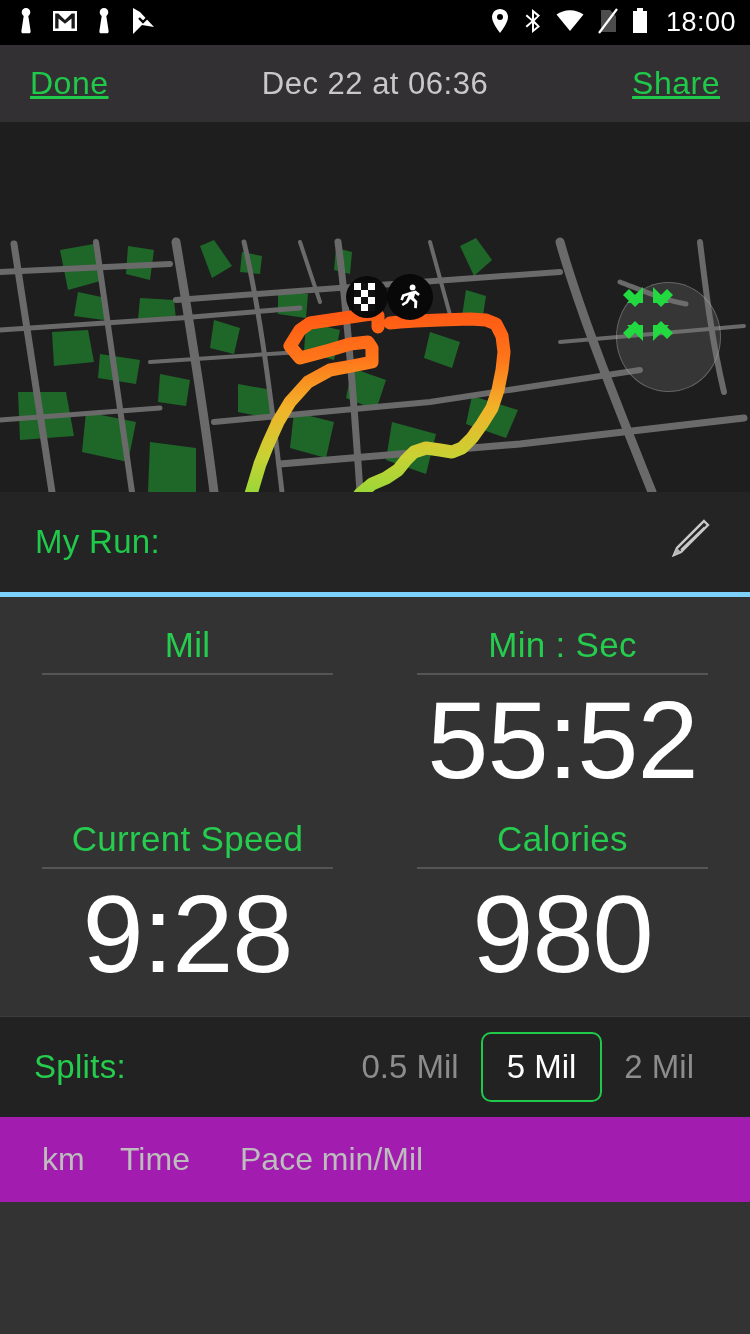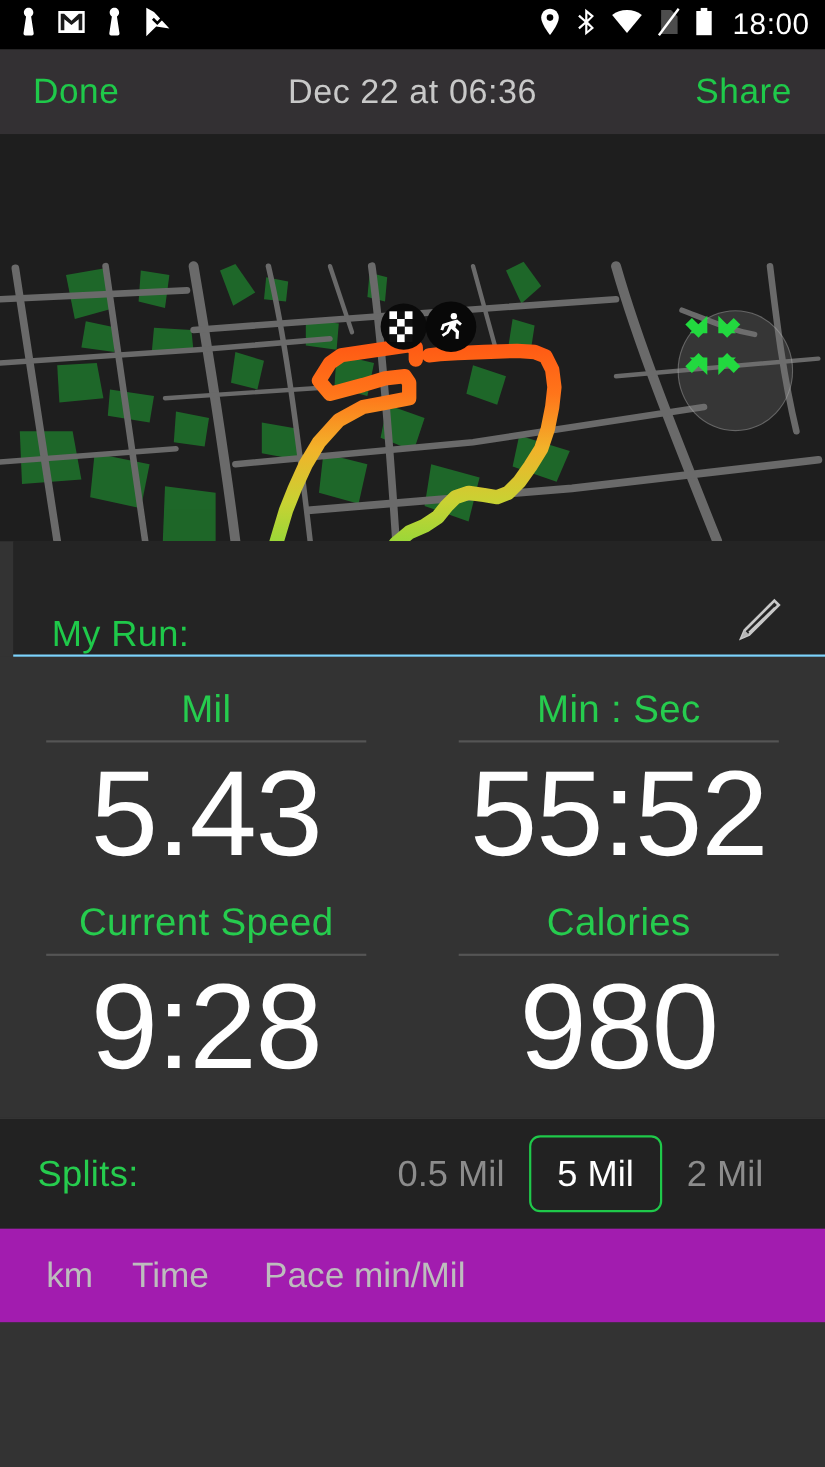--- a/index.html
+++ b/index.html
@@ -26,21 +26,21 @@
   }
 
   
   .navbar {
     position:relative; height:77px; background:#333033;
     display:flex; align-items:center; padding:0 30px;
   }
   .nav-btn {
     color:#1fc94a; font-size:32px; font-weight:400;
     letter-spacing:0.5px; cursor:pointer; white-space:nowrap;
-    background:none; border:none; font-family:"Liberation Sans", sans-serif;
+    background:none; border:none; font-family:"Liberation Sans", sans-serif;text-decoration:underline;
   }
   .nav-title {
     position:absolute; left:0; right:0; text-align:center;
     color:#c8c8c8; font-size:31px; font-weight:400; pointer-events:none;
     letter-spacing:0.5px;
   }
   .nav-right { margin-left:auto; }
 
   
   .map {
@@ -53,23 +53,22 @@
     width:105px; height:110px; border-radius:50%;
     background:rgba(120,120,120,0.28);
     border:1px solid rgba(190,190,190,0.35);
     display:flex; align-items:center; justify-content:center;
     cursor:pointer;
   }
 
   
   .myrun {
     position:relative; height:105px; background:#242424;
-    display:flex; align-items:flex-end; padding:0 35px;
-    border-bottom:2px solid #7dd3fc;
-    margin-left:12px;
+    display:flex; align-items:center; padding:0 35px;
+    border-bottom:5px solid #7dd3fc;
   }
   .myrun-label {
     color:#1fc94a; font-size:33px; font-weight:400; letter-spacing:0.3px;
   }
   .edit-btn {
     margin-left:auto; width:56px; height:56px;
     display:flex; align-items:center; justify-content:center; cursor:pointer;
   }
 
   
@@ -371,21 +370,20 @@
         </svg>
       </span>
     </div>
   </div>
 
   <div class="stats">
     <div class="stat-row">
       <div class="stat-cell">
         <div class="stat-label">Mil</div>
         <div class="stat-rule"></div>
-        <div class="stat-value">5.43</div>
       </div>
       <div class="stat-cell">
         <div class="stat-label">Min : Sec</div>
         <div class="stat-rule"></div>
         <div class="stat-value">55:52</div>
       </div>
     </div>
     <div class="stat-row second">
       <div class="stat-cell">
         <div class="stat-label">Current Speed</div>

